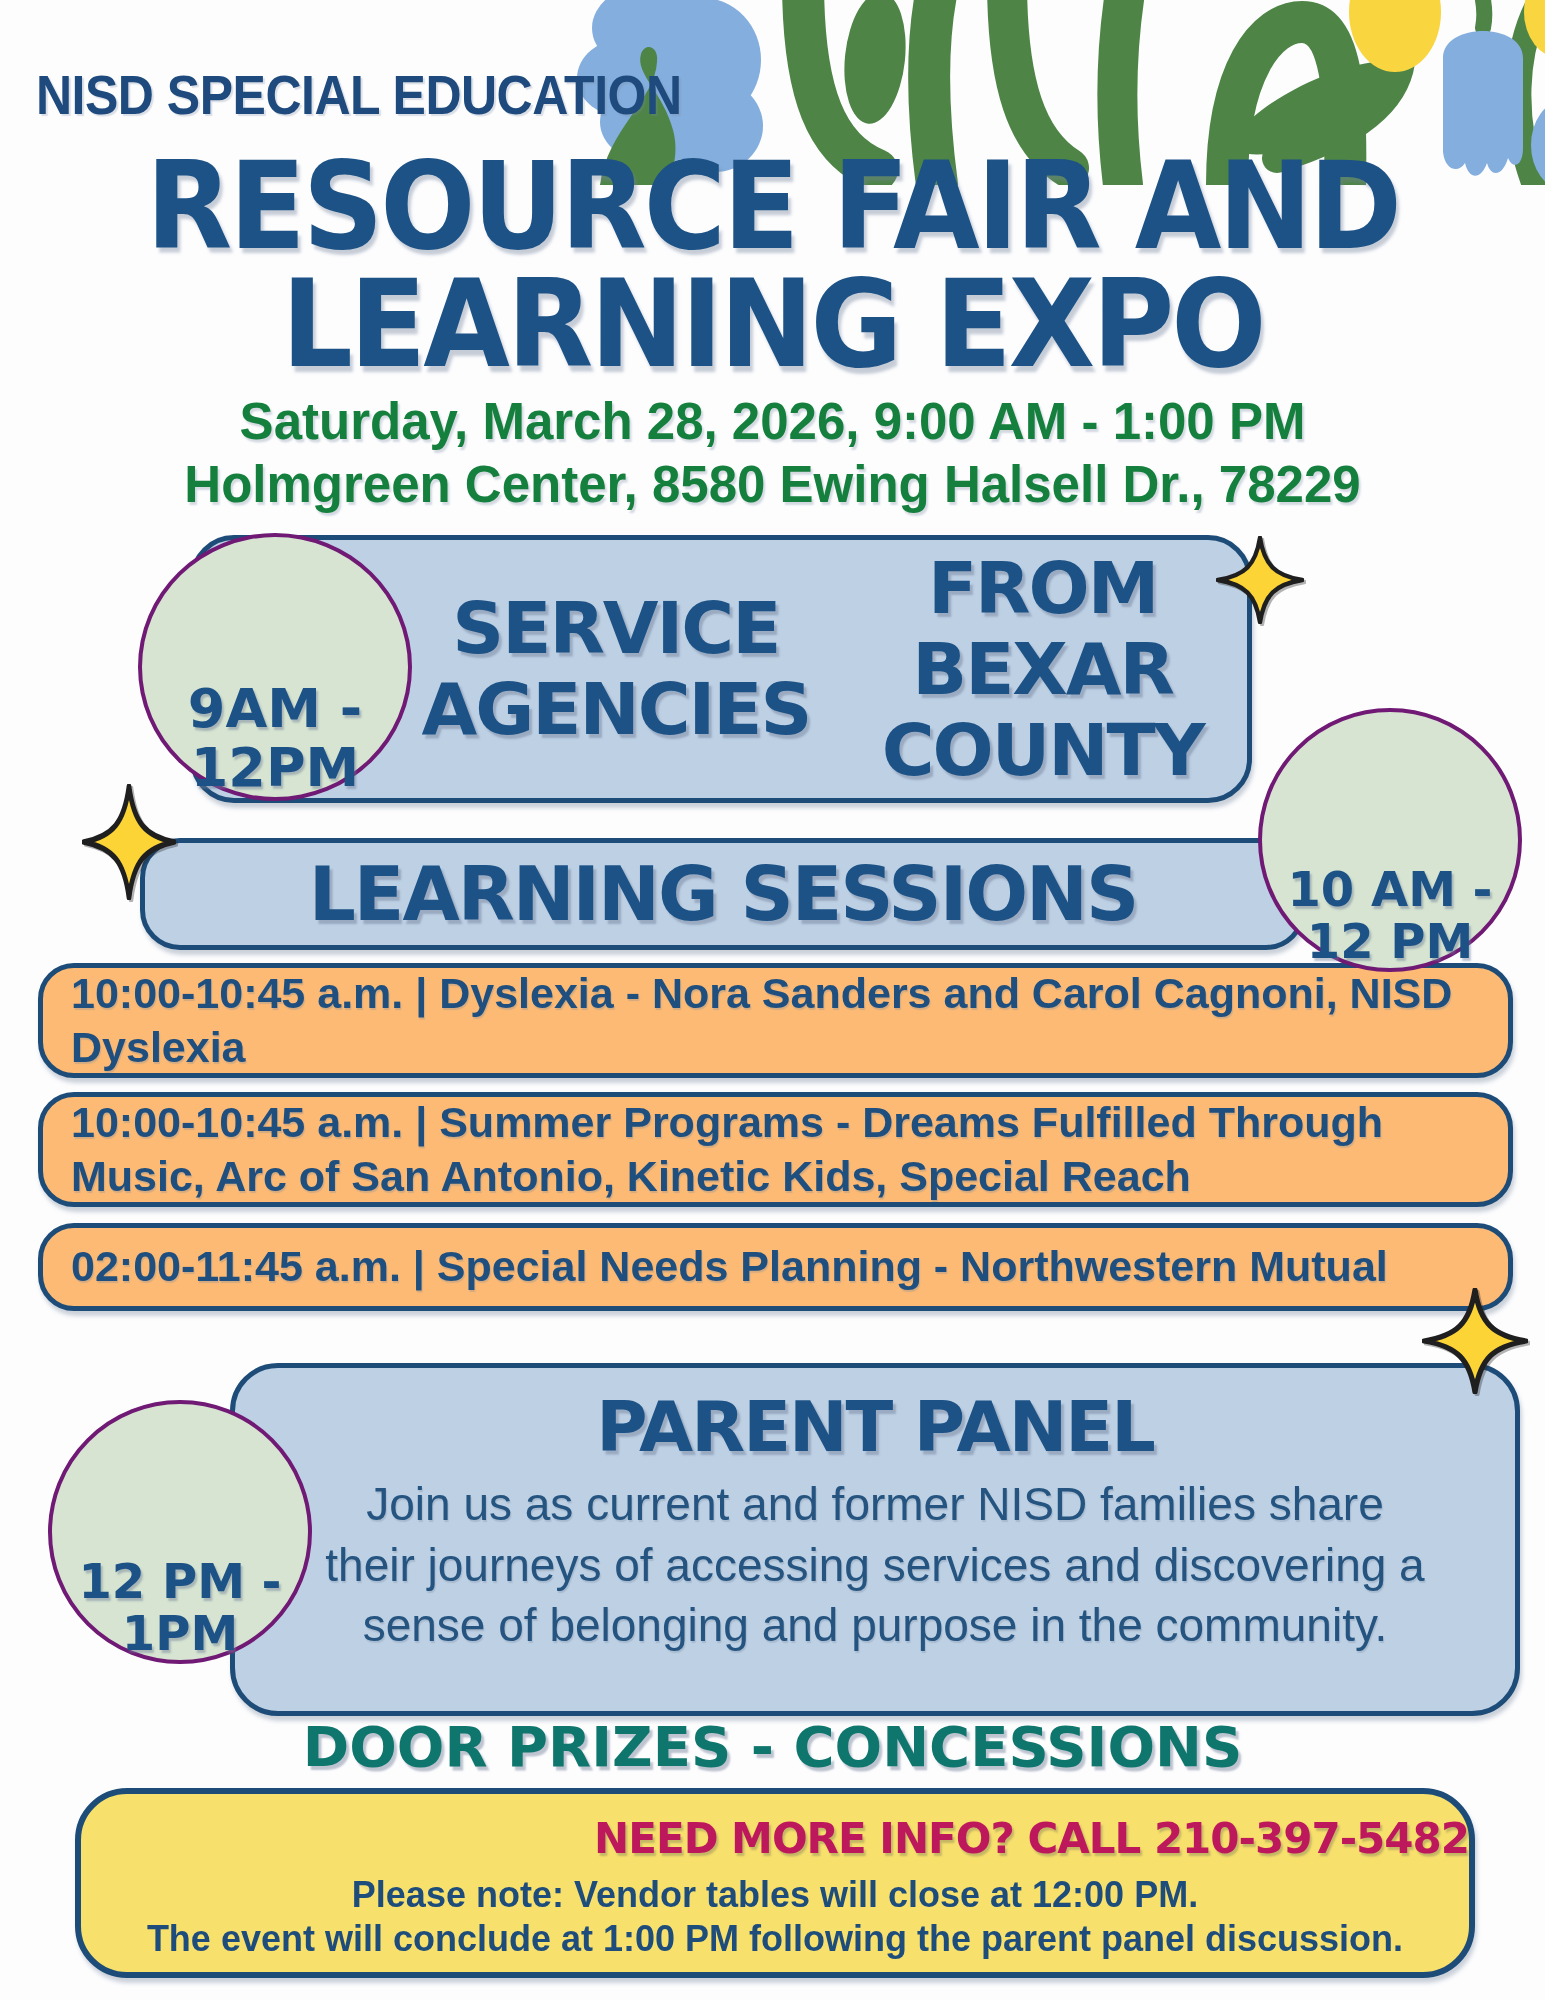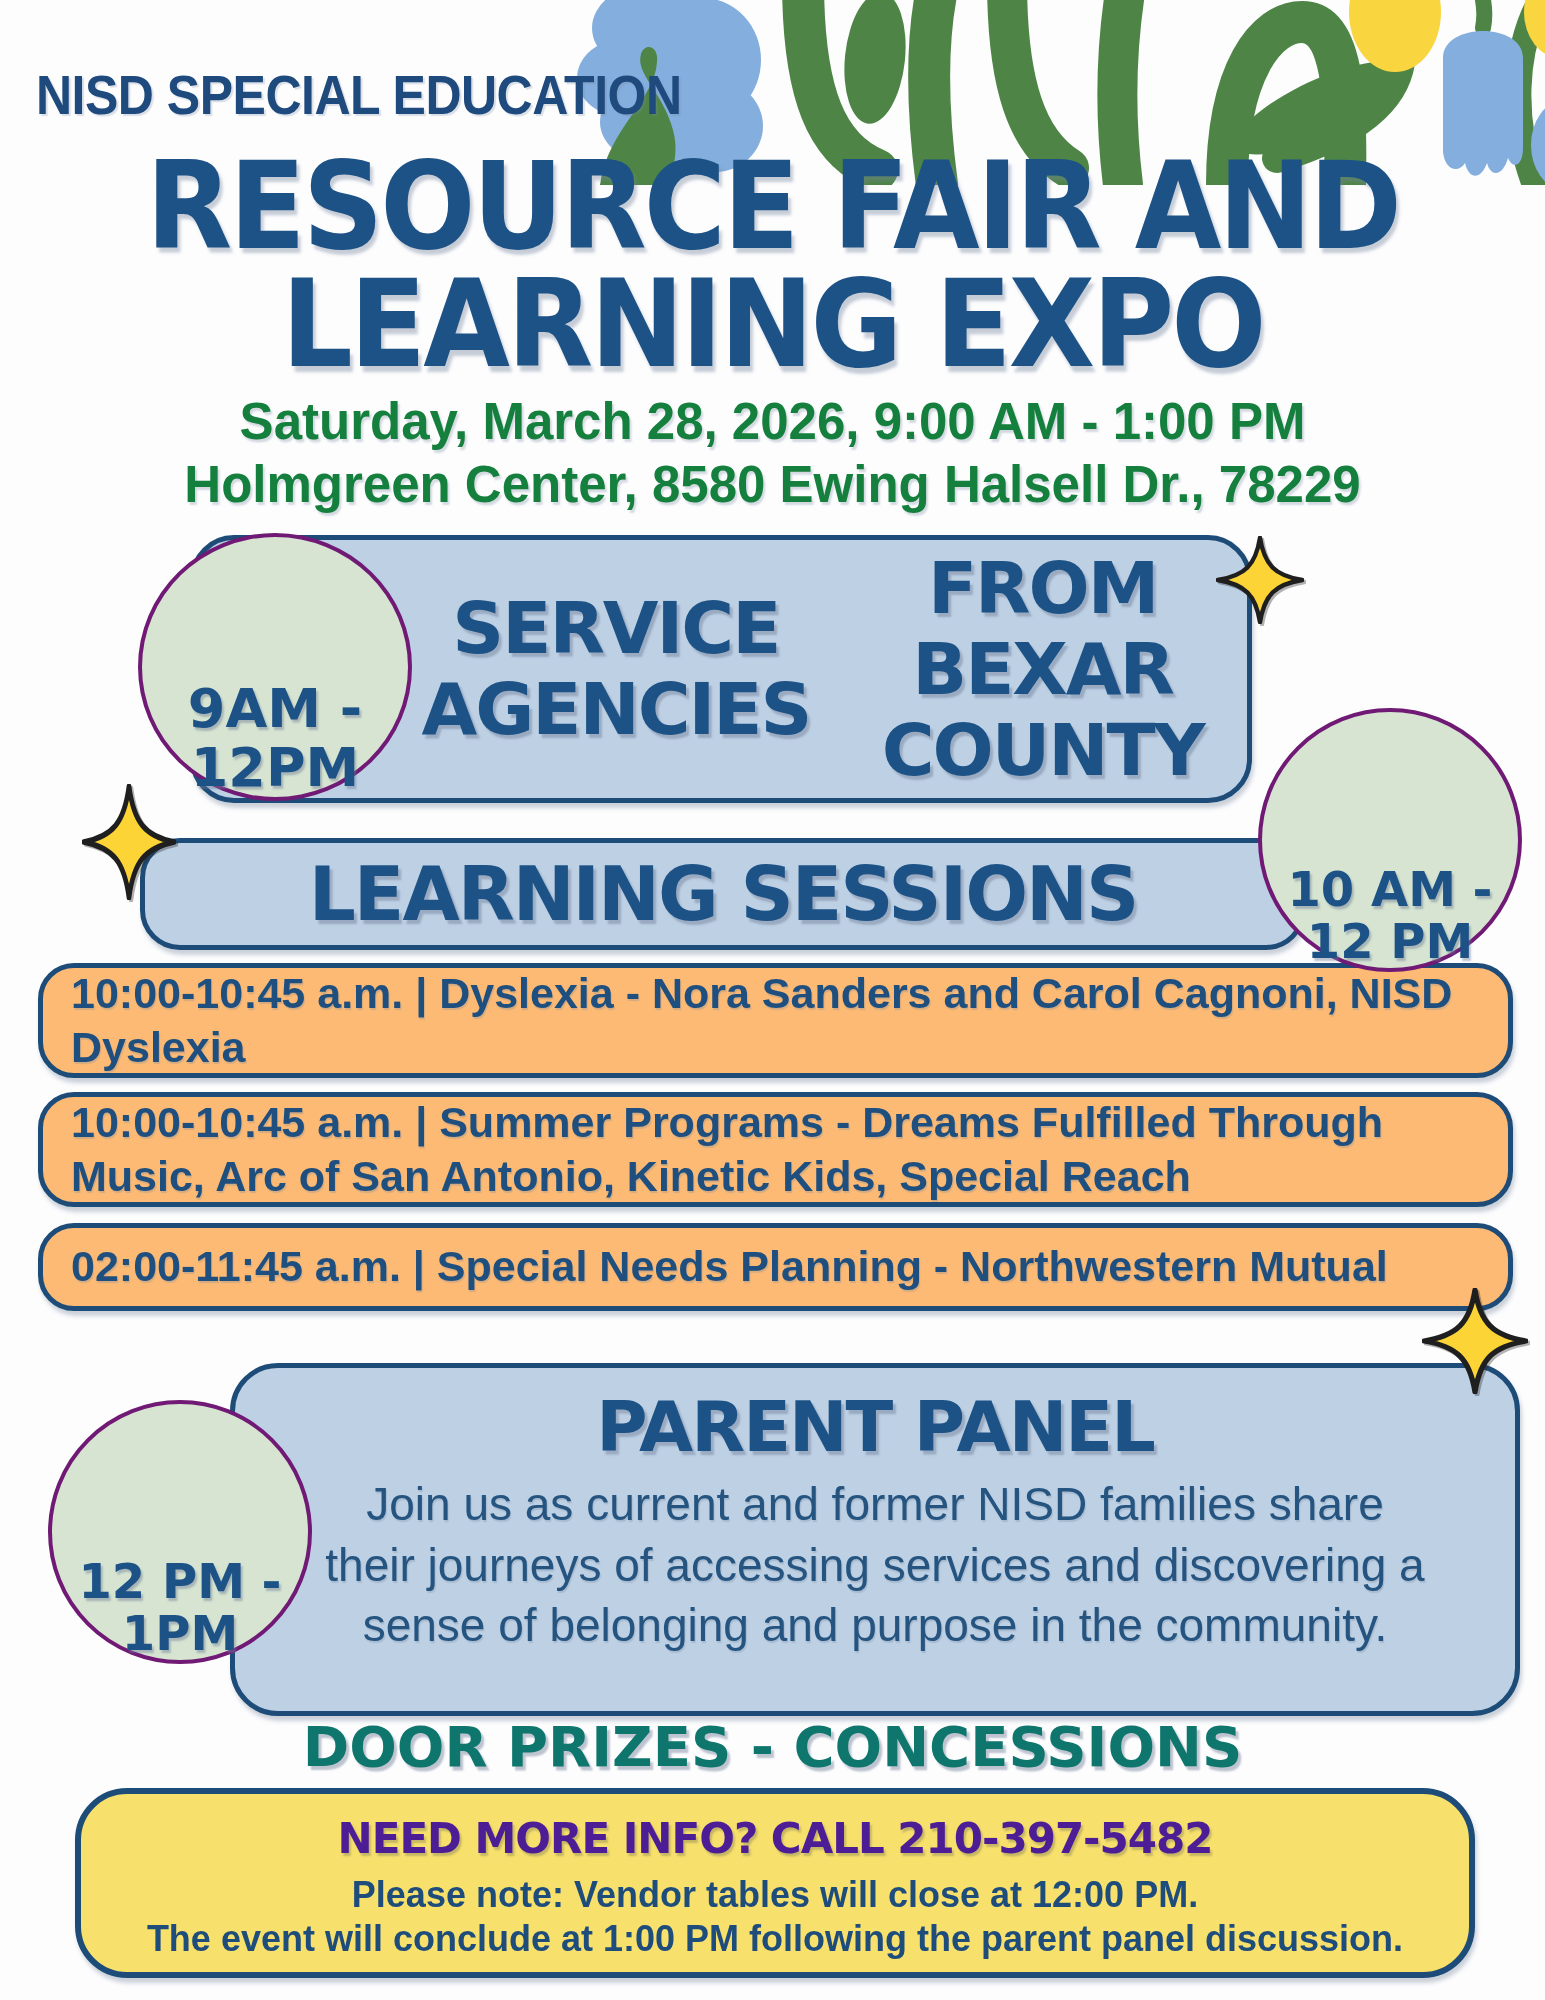--- a/index.html
+++ b/index.html
@@ -93,22 +93,23 @@
     letter-spacing:0;color:#0f766e;text-shadow:3px 4px 2px rgba(110,125,150,.45);
   }
   .infobox{
     position:absolute;left:75px;top:1788px;width:1400px;height:190px;
     background:#f8e06c;border:6px solid #1d4c78;border-radius:52px;
     box-sizing:border-box;text-align:center;z-index:1;
     box-shadow:2px 5px 4px rgba(110,125,150,.35);
   }
   .infohead{
     margin-top:20px;font-family:"DejaVu Sans",sans-serif;font-weight:bold;
-    font-size:42px;letter-spacing:-1px;color:#4c1d95;
+    font-size:42px;letter-spacing:-1px;color:#be185d;
     text-shadow:2px 3px 2px rgba(120,120,90,.4);
+    text-align:right;
   }
   .note{font-weight:bold;font-size:36px;line-height:44px;color:#1e4d7c;}
   .note1{margin-top:10px;}
 </style>
 </head>
 <body>
 
 <div class="page">
 
   <svg class="flowers" viewBox="0 0 970 185" preserveAspectRatio="none" aria-hidden="true">

